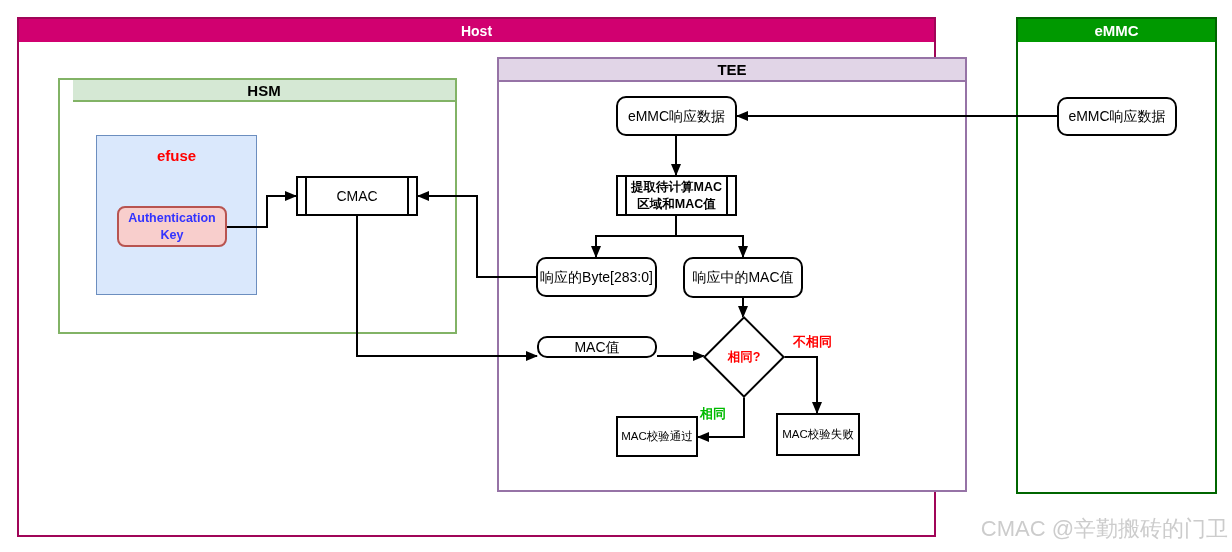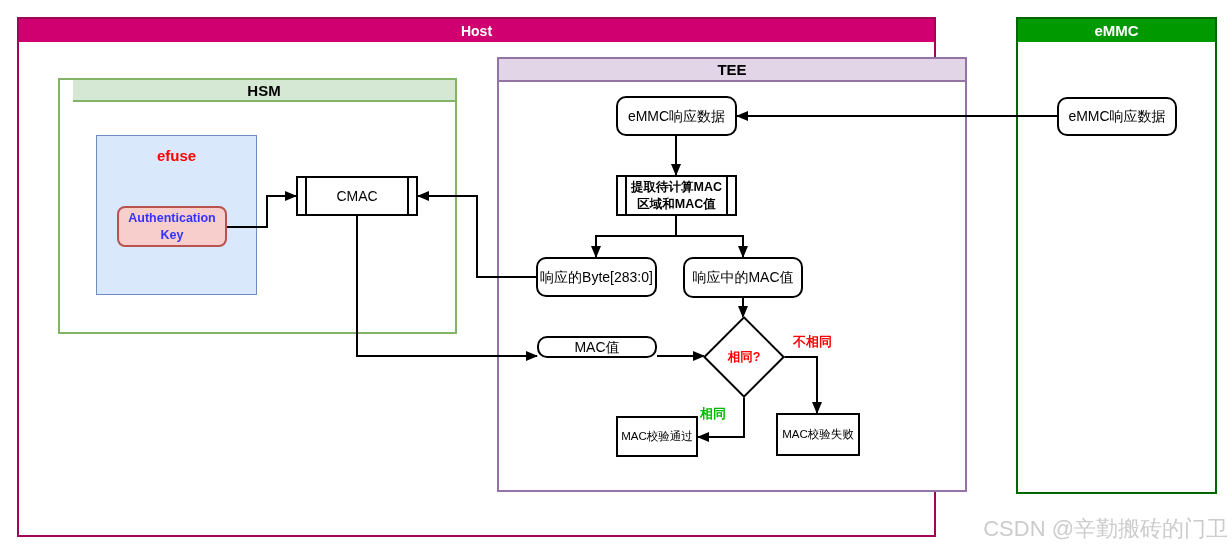--- a/index.html
+++ b/index.html
@@ -138,15 +138,15 @@
 
   <div class="node n-mac-pass">MAC校验通过</div>
 
   <div class="node n-mac-fail">MAC校验失败</div>
 
   <div class="node n-emmc-resp rounded">eMMC响应数据</div>
 
   <div class="edge-label lbl-not-equal">不相同</div>
   <div class="edge-label lbl-equal">相同</div>
 
-  <div class="watermark">CSDN @辛勤搬砖的门卫</div>
+  <div class="watermark">CMAC @辛勤搬砖的门卫</div>
 
 </div>
 
 </body></html>

